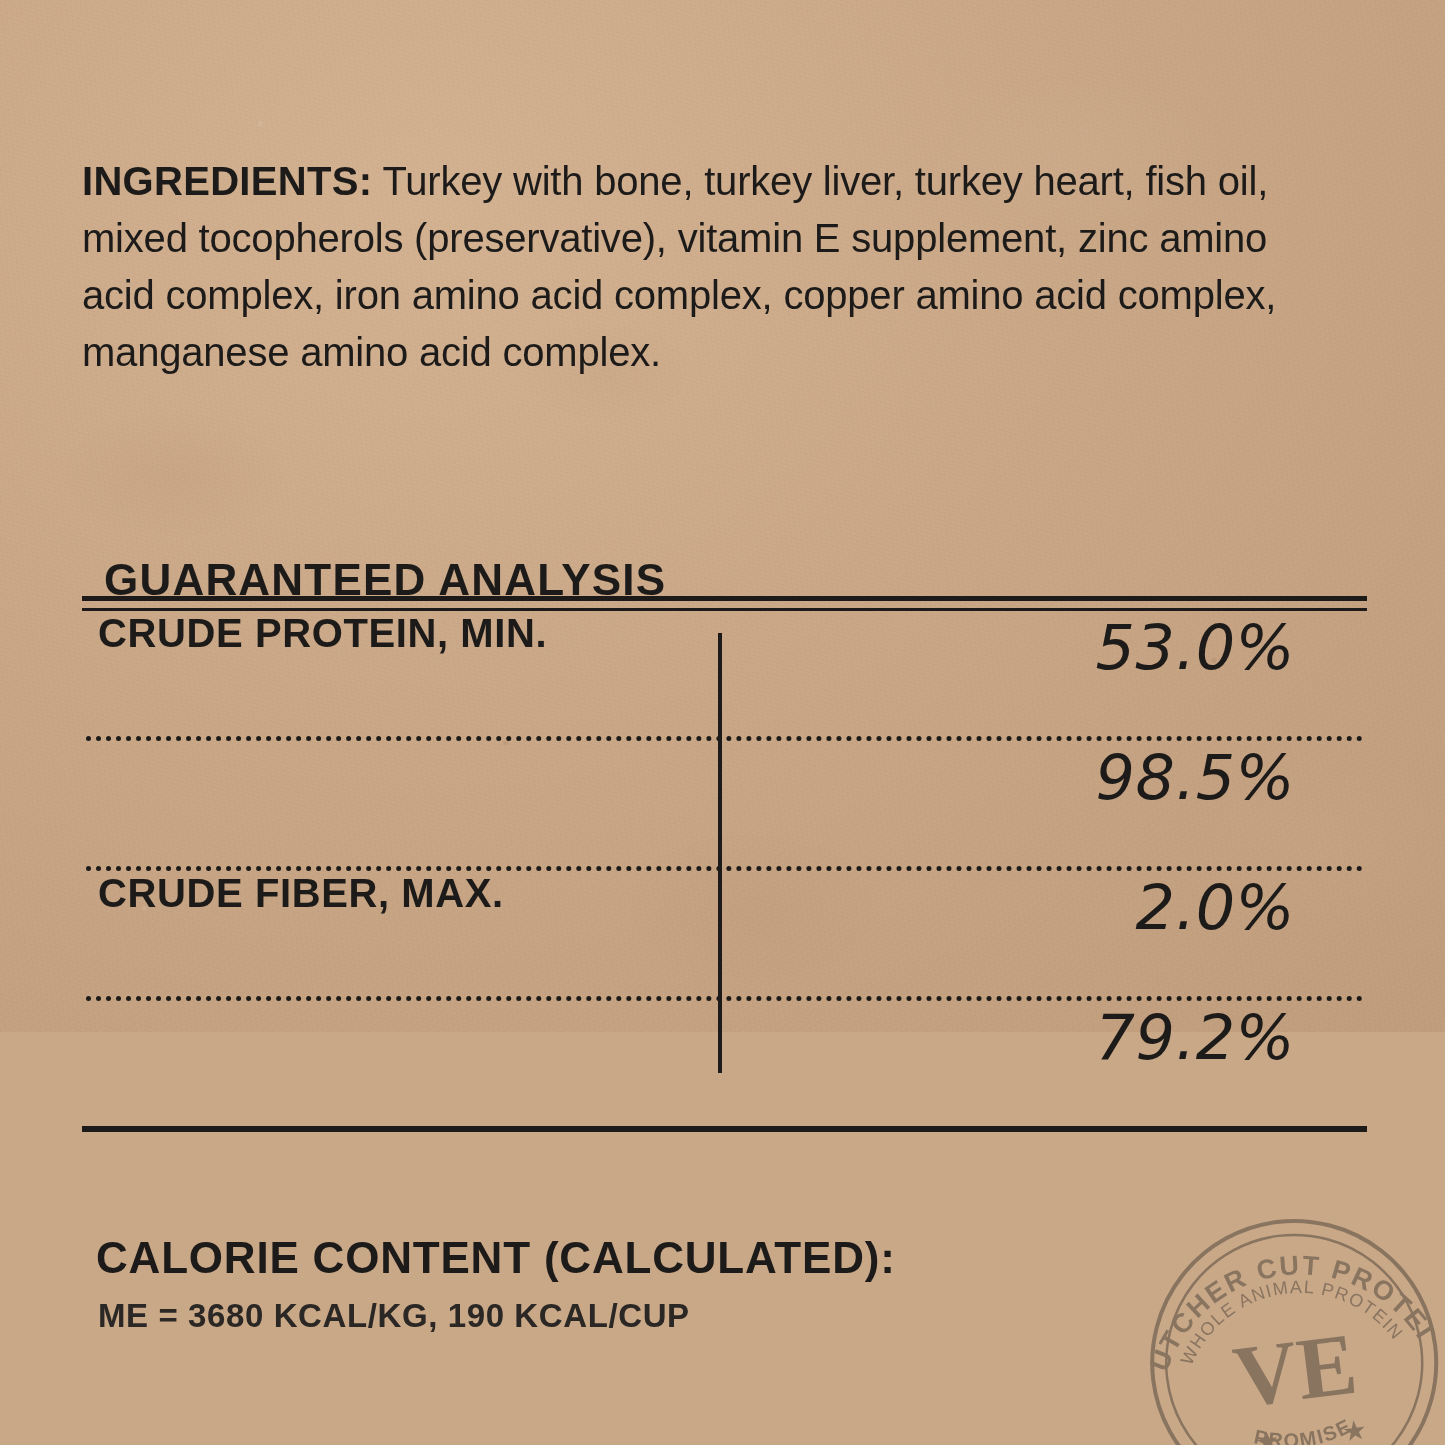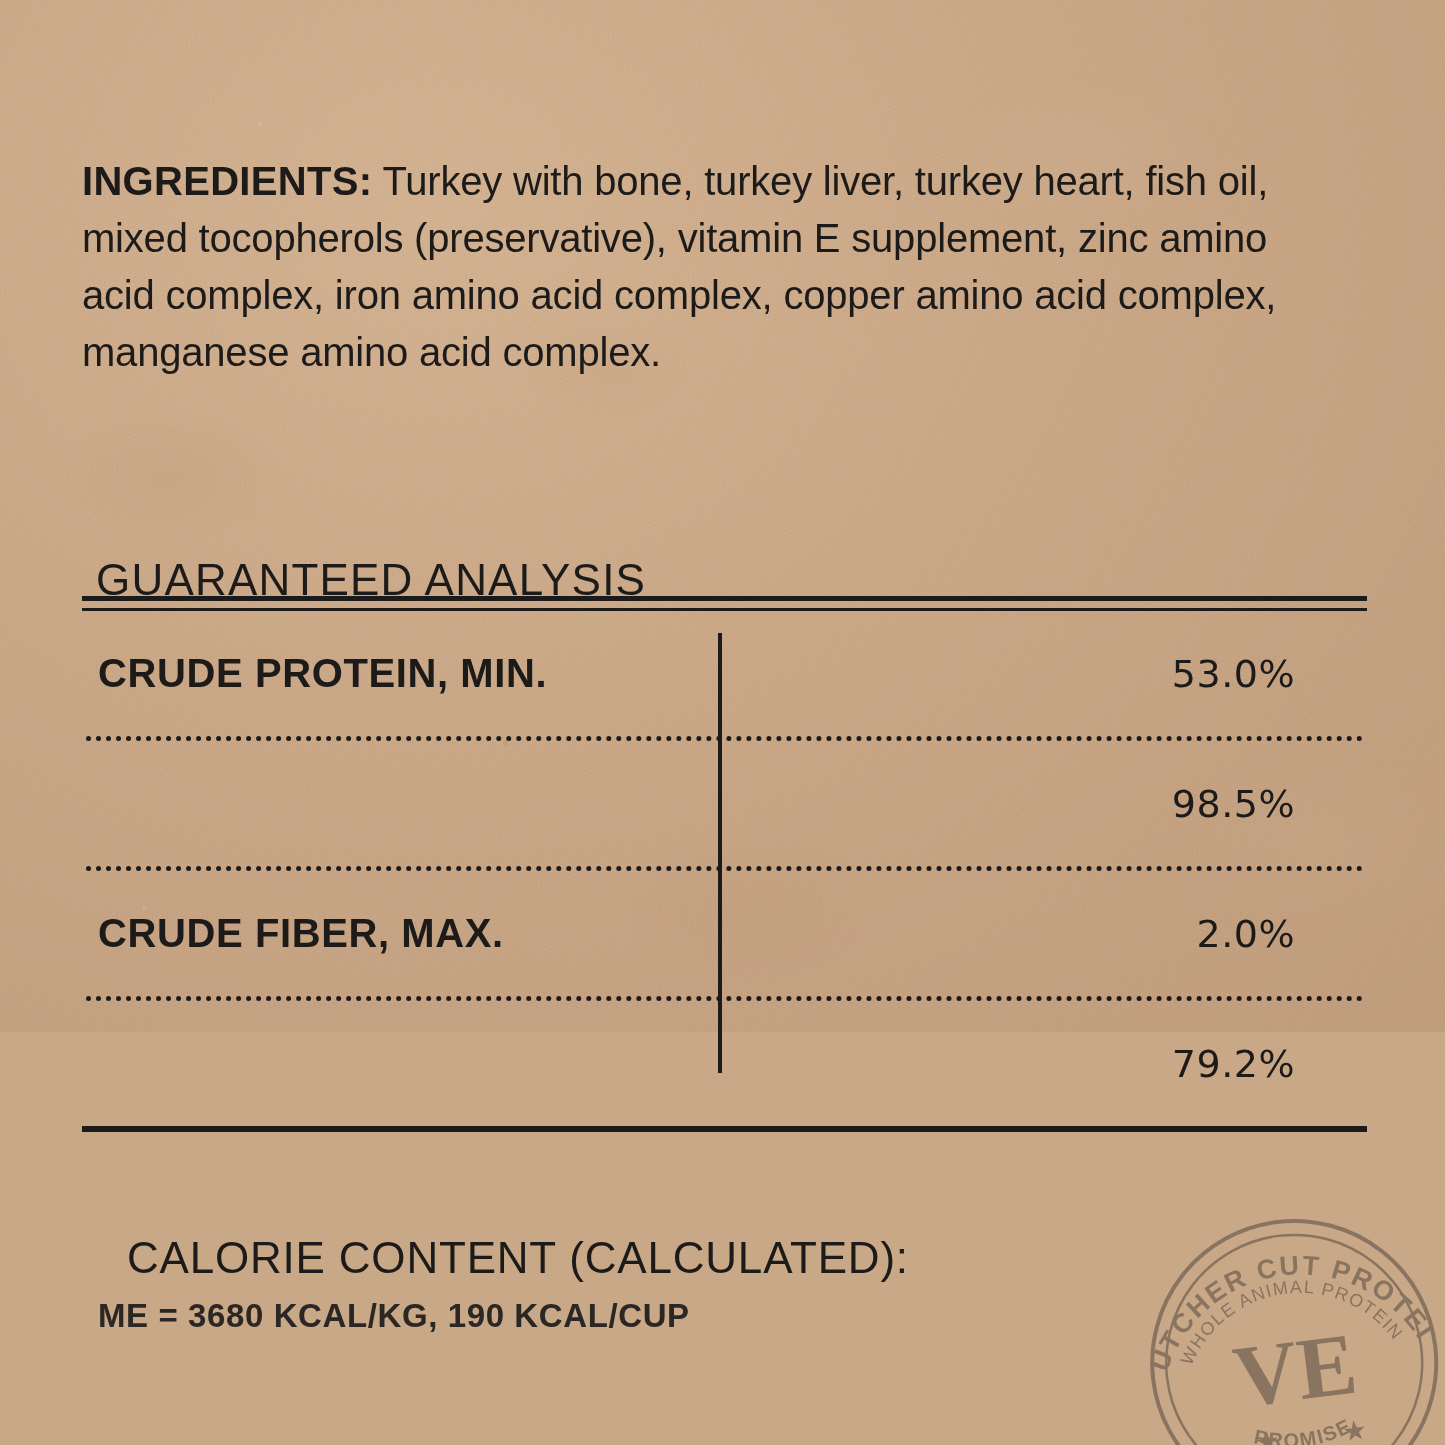--- a/index.html
+++ b/index.html
@@ -64,24 +64,24 @@
     color: #1d1b19;
   }
   #ingredients .lead {
     font-weight: bold;
     letter-spacing: 0.3px;
   }
 
   
   #ga-title {
     position: absolute;
-    left: 96px;
+    left: 104px;
     top: 518px;
     font-size: 44px;
-    font-weight: normal;
+    font-weight: bold;
     letter-spacing: 1.2px;
     color: #1d1b19;
   }
 
   #ga-table {
     position: absolute;
     left: 82px;
     top: 596px;
     width: 1285px;
   }
@@ -94,35 +94,35 @@
   }
   .rule-bottom {
     border-top: 6px solid #1d1b19;
   }
   #rows {
     position: relative;
   }
   .ga-row {
     position: relative;
     display: flex;
-    align-items: center;
     height: 125px;
   }
   .ga-row .label {
     flex: 0 0 auto;
     padding-left: 16px;
     font-size: 40px;
     font-weight: bold;
     letter-spacing: 0.6px;
     color: #1d1b19;
   }
   .ga-row .value {
     position: absolute;
     right: 72px;
-    font-size: 38px;
+    font-size: 62px;
+    font-style: italic;
     font-family: "DejaVu Sans", sans-serif;
     font-weight: 500;
     letter-spacing: 0.5px;
     color: #1d1b19;
   }
   .dotted {
     height: 0;
     border-top: 5px dotted #1d1b19;
     margin: 0 4px;
   }
@@ -134,24 +134,23 @@
     height: 440px;
     background: #1d1b19;
   }
 
   
   #cal-title {
     position: absolute;
     left: 96px;
     top: 1196px;
     font-size: 44px;
-    font-weight: normal;
+    font-weight: bold;
     letter-spacing: 0.8px;
     color: #1d1b19;
-    margin-left: 31px;
   }
   #cal-sub {
     position: absolute;
     left: 98px;
     top: 1264px;
     font-size: 33px;
     letter-spacing: 0.6px;
     color: #2a2724;
     font-weight: bold;
   }

